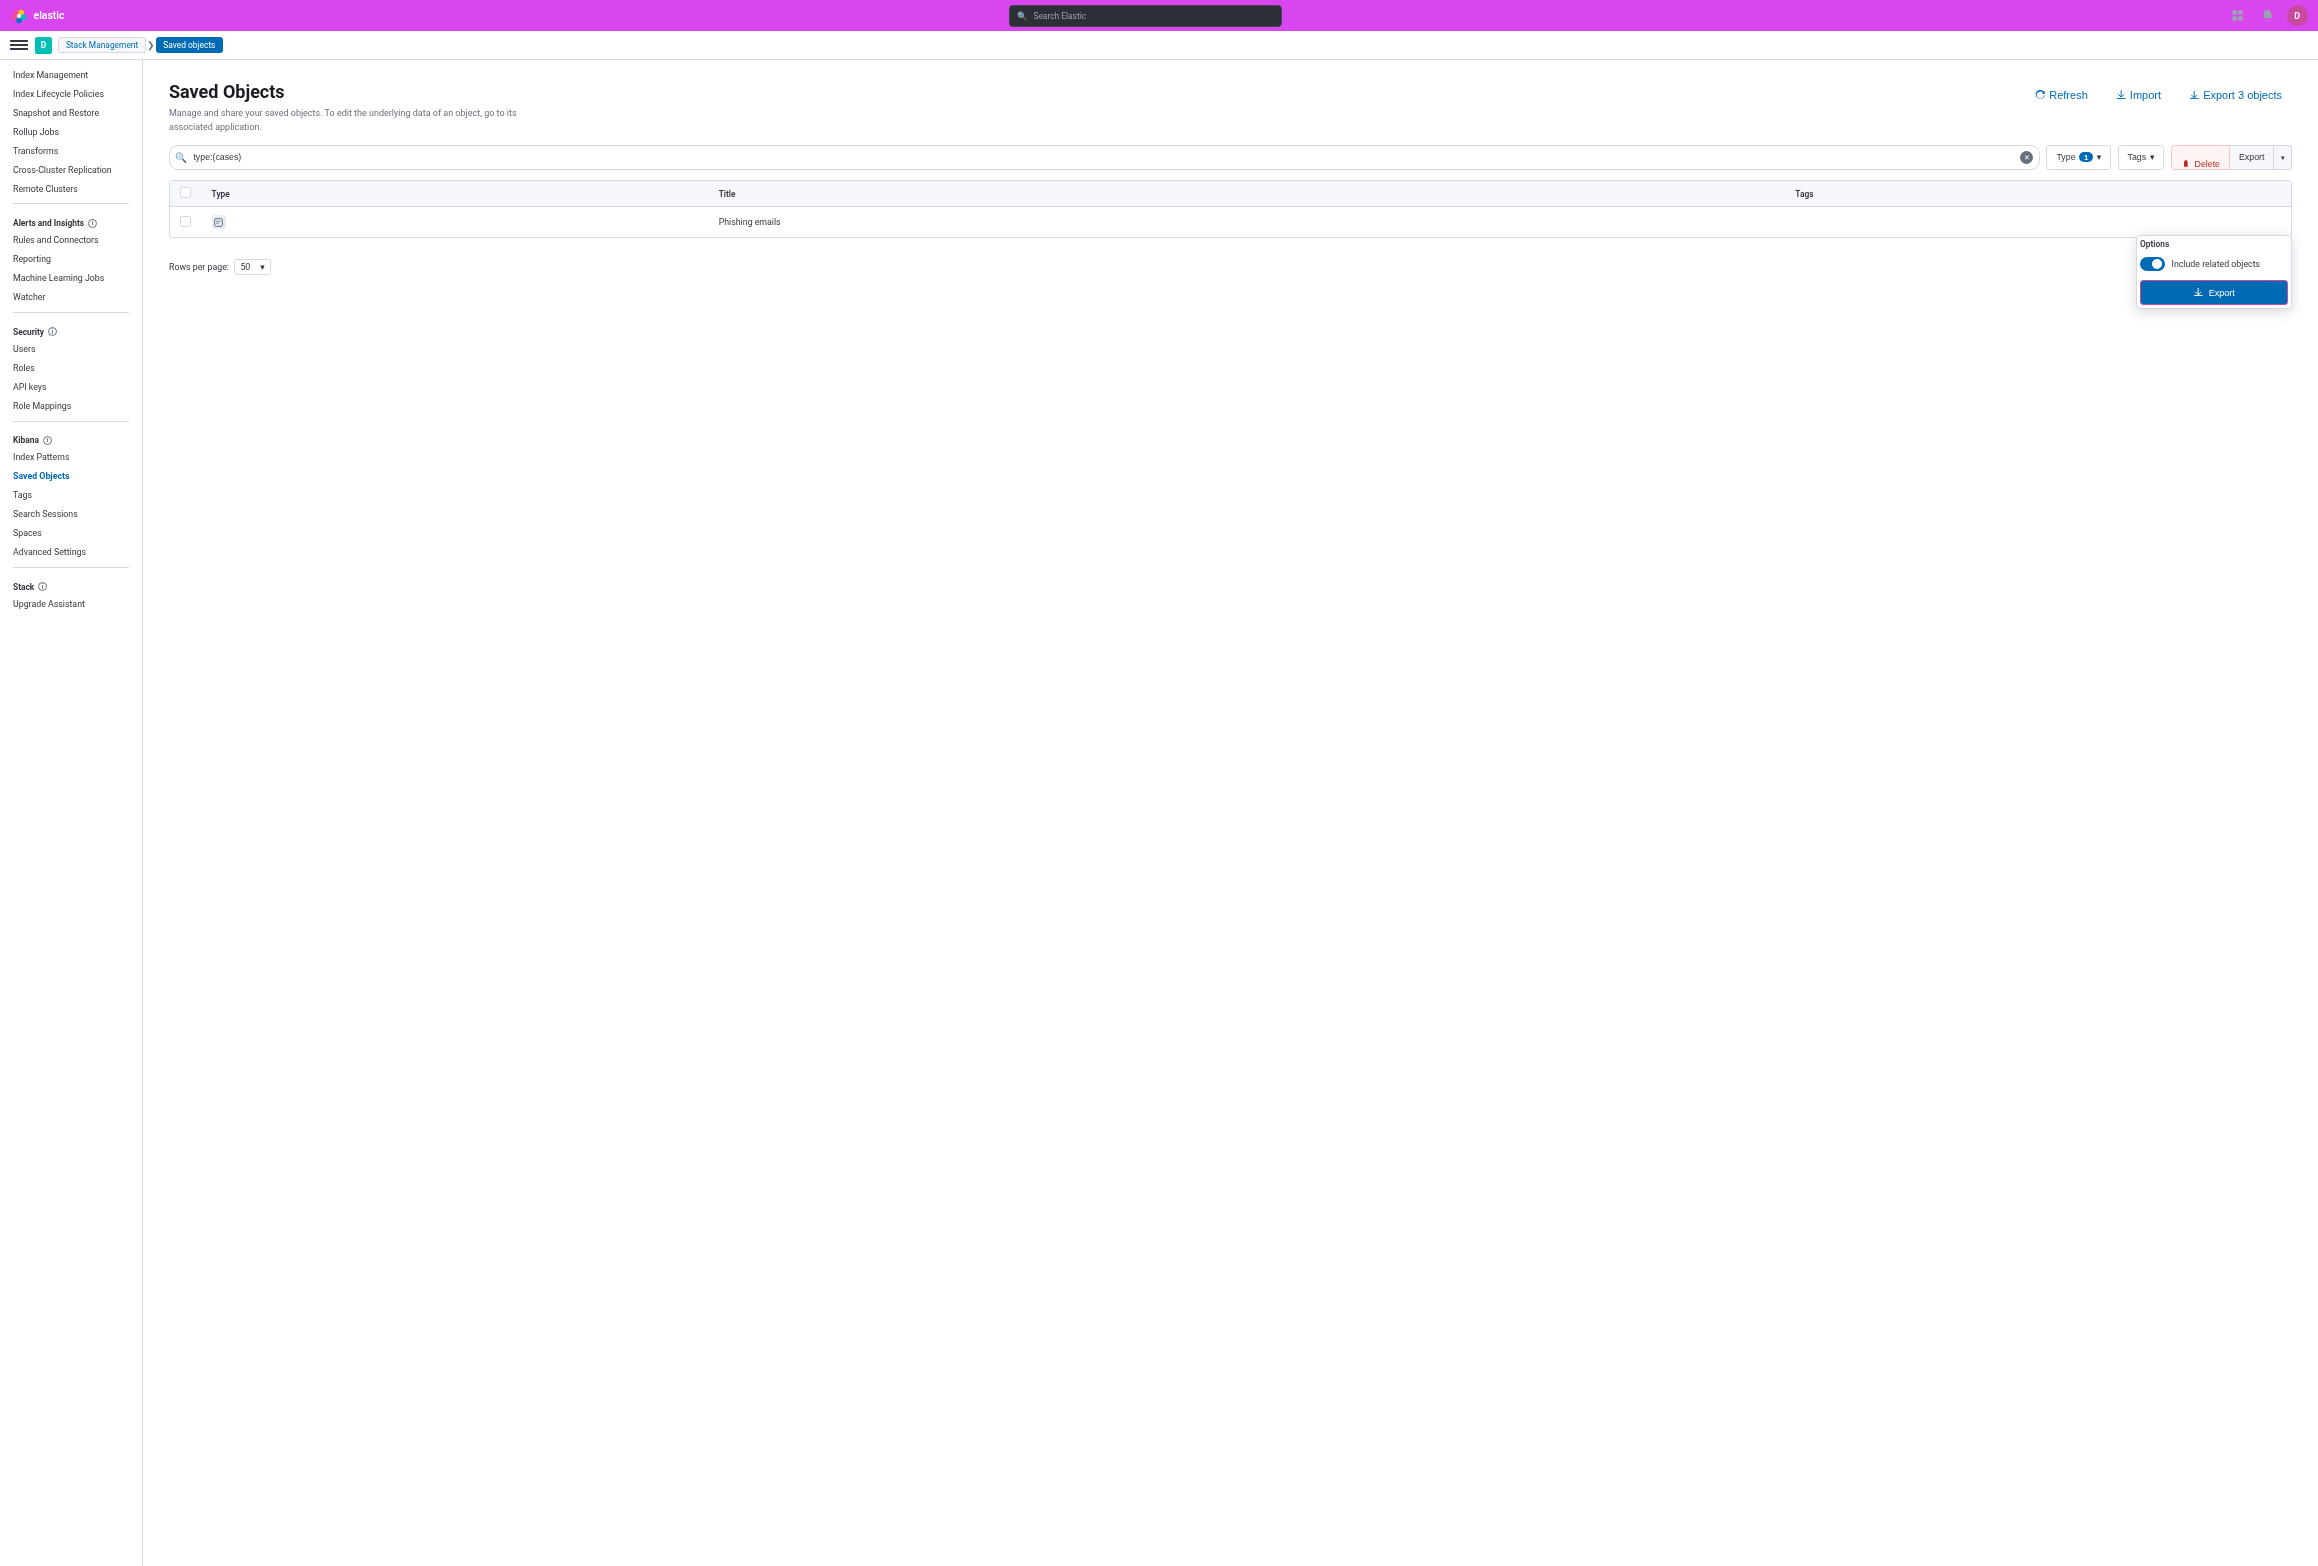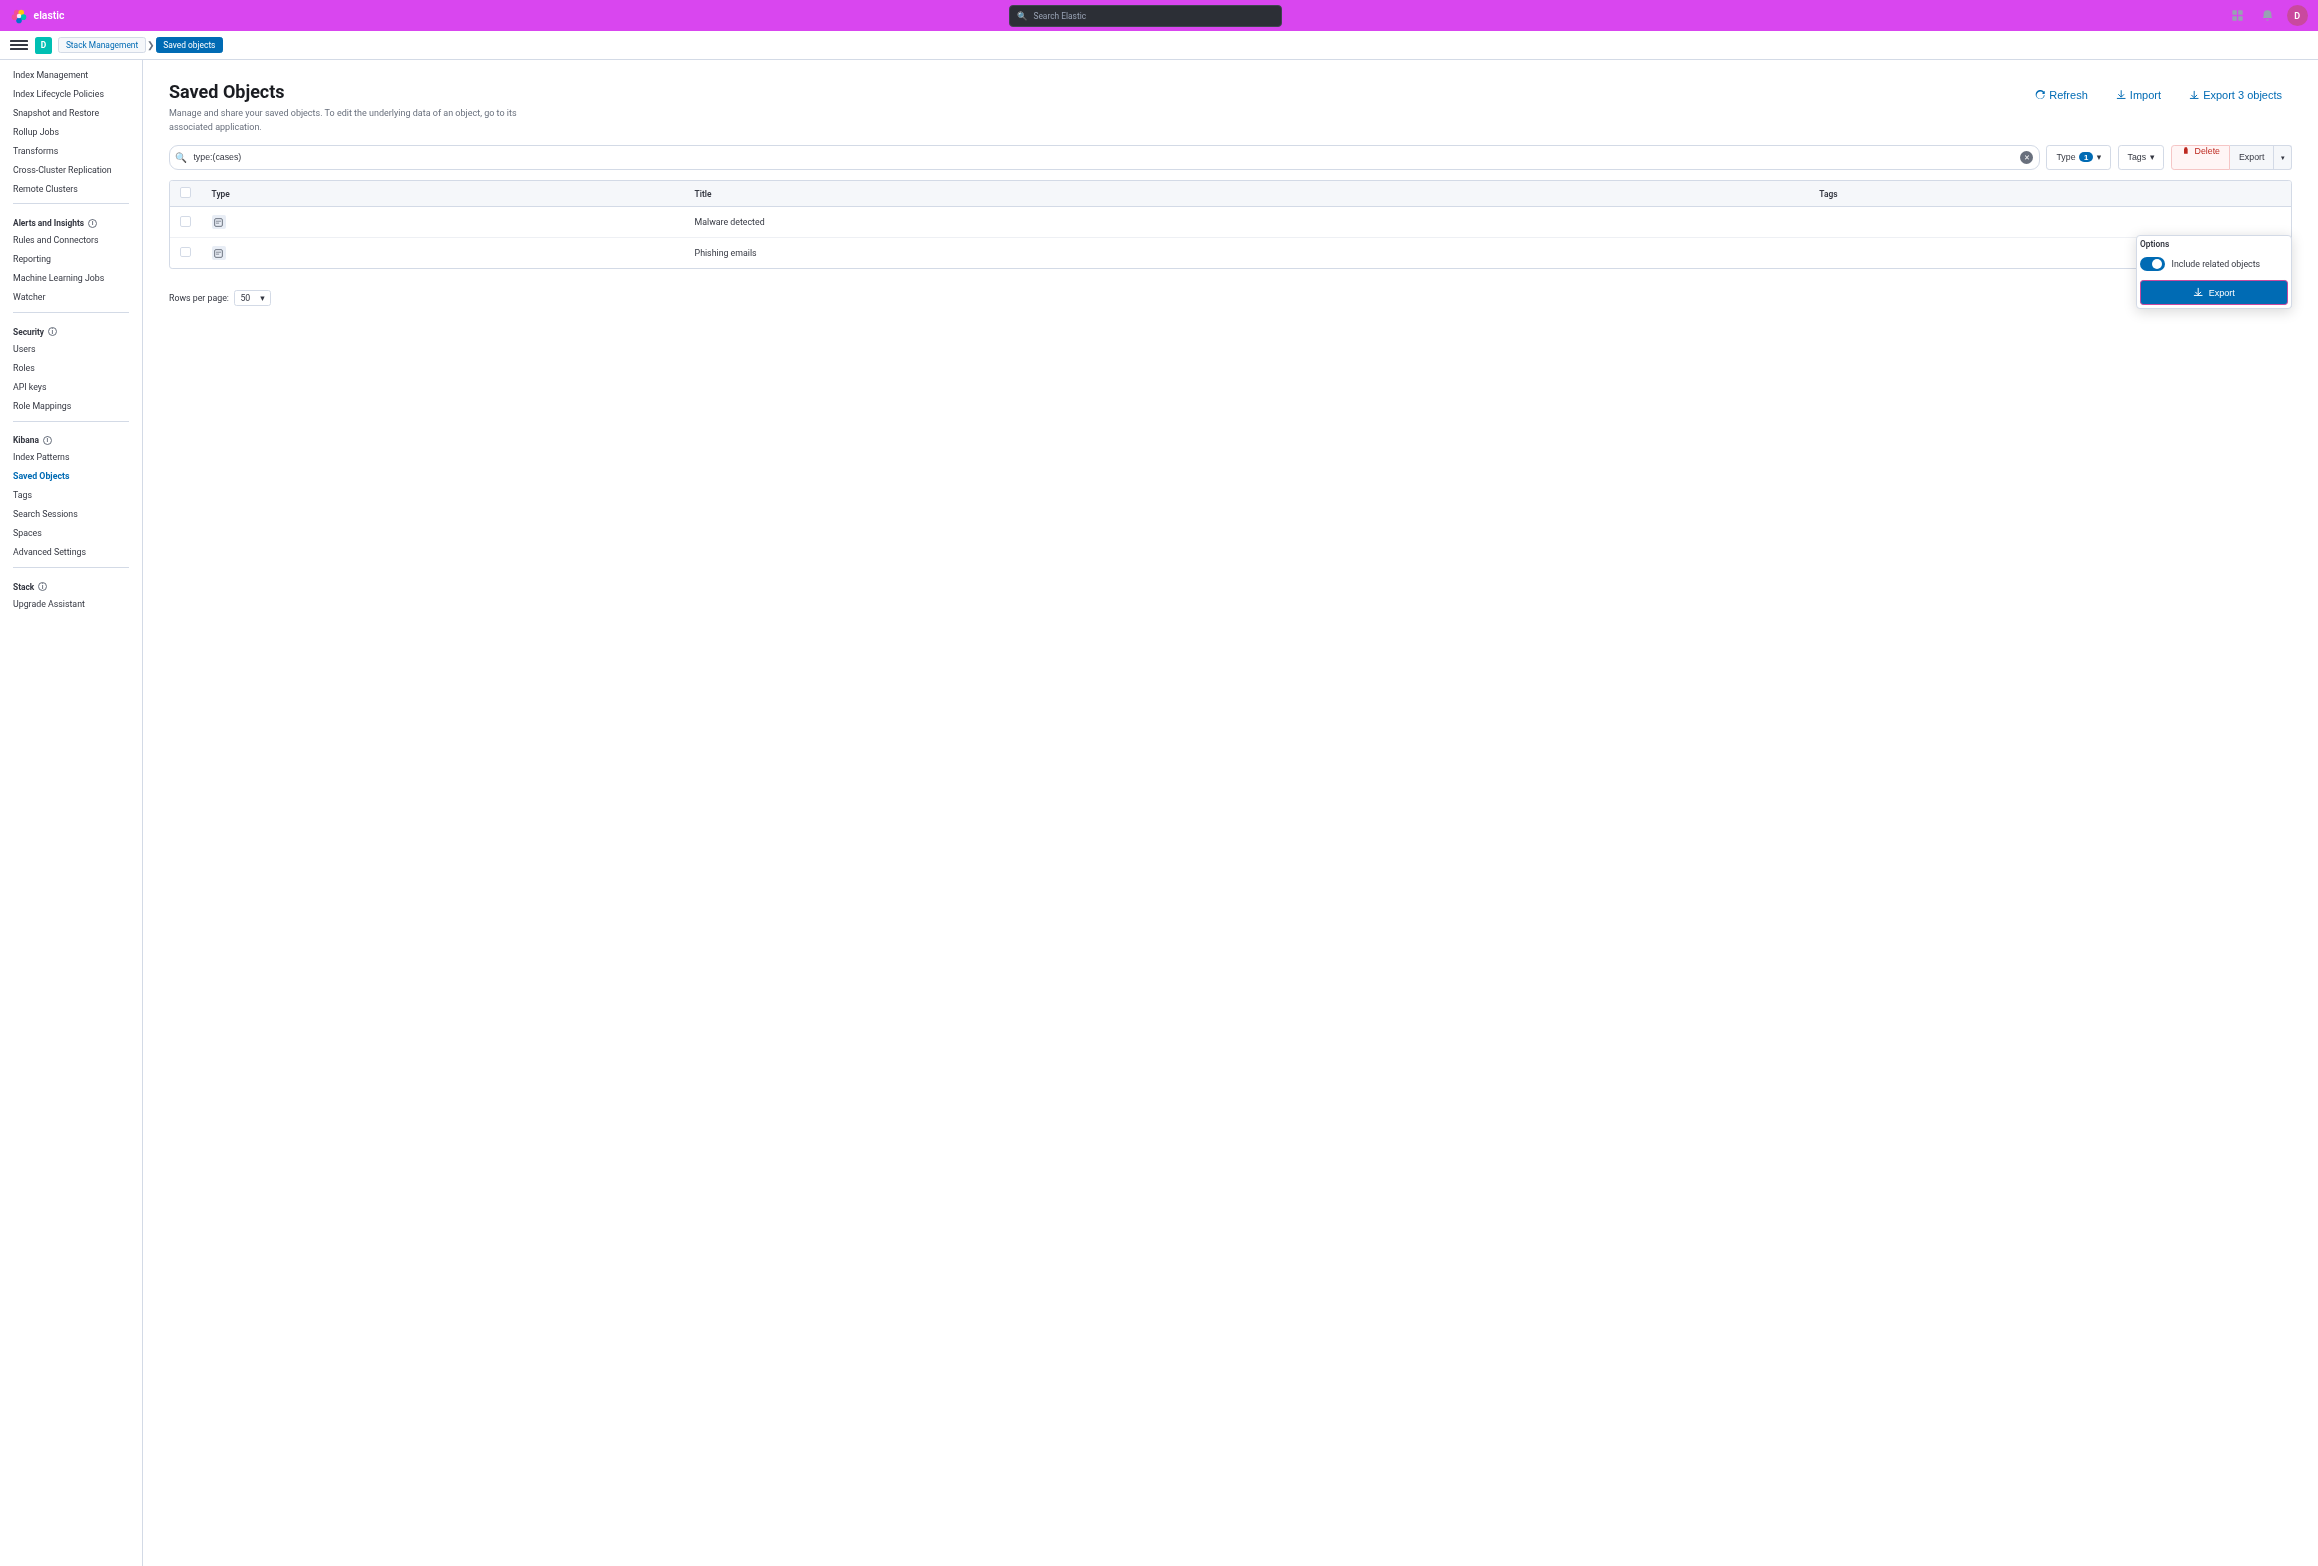--- a/index.html
+++ b/index.html
@@ -305,21 +305,21 @@
       font-size: 7.8px;
       font-weight: 600;
     }
     .action-btn-group {
       display: flex;
       align-items: center;
       gap: 0;
     }
     .btn-delete {
       display: inline-flex;
-      align-items: flex-start;
+      align-items: flex-end;
       gap: 3.9px;
       height: 25px;
       padding: 0 9px;
       border: 0.6px solid #f5c6c6;
       border-radius: 3.2px 0 0 3.2px;
       background: #fff5f5;
       color: #bd271e;
       font-size: 8.8px;
       cursor: pointer;
     }
@@ -710,35 +710,20 @@
               <div class="checkbox"></div>
             </th>
             <th>Type</th>
             <th>Title</th>
             <th>Tags</th>
           </tr>
         </thead>
         <tbody>
 
 
-          <tr>
-            <td>
-              <div class="checkbox"></div>
-            </td>
-            <td>
-              <div class="type-icon">
-                <svg width="9" height="9" viewBox="0 0 14 14" fill="#69707d">
-                    <rect x="1" y="1" width="12" height="12" rx="2" fill="none" stroke="#69707d" stroke-width="1.5"></rect>
-                    <path d="M3 5h8M3 8h5" stroke="#69707d" stroke-width="1.2"></path>
-                  </svg>
-              </div>
-            </td>
-            <td>Malware detected</td>
-            <td></td>
-          </tr>
 
           <tr>
             <td>
               <div class="checkbox"></div>
             </td>
             <td>
               <div class="type-icon">
                 <svg width="9" height="9" viewBox="0 0 14 14" fill="#69707d">
                     <rect x="1" y="1" width="12" height="12" rx="2" fill="none" stroke="#69707d" stroke-width="1.5"></rect>
                     <path d="M3 5h8M3 8h5" stroke="#69707d" stroke-width="1.2"></path>

